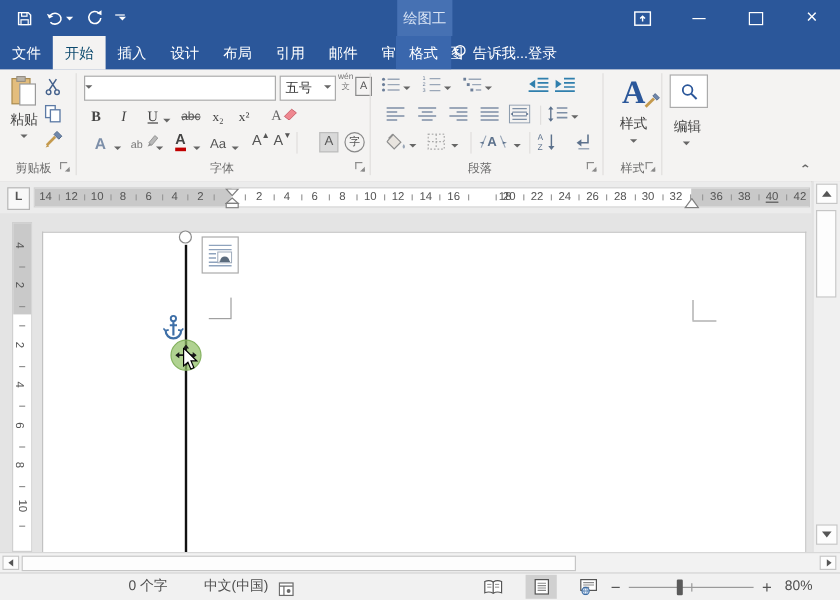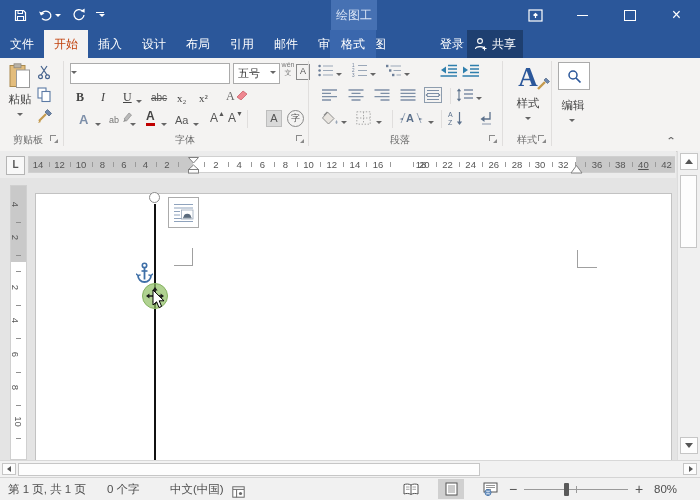--- a/index.html
+++ b/index.html
@@ -14,21 +14,21 @@
   .ctx-group{position:absolute;left:331px;top:0;width:46px;height:30px;background:#4671b3;color:#d9e4f5;font-size:12px;line-height:30px;text-align:center;}
   .winbtns{position:absolute;right:0;top:0;height:30px;display:flex;}
   .winbtn{width:47px;height:30px;display:flex;align-items:center;justify-content:center;color:#fff;font-size:13px;}
   .maxbox{width:10px;height:9px;border:1px solid #fff;}
   .dn{display:inline-block;width:0;height:0;border:3px solid transparent;border-top:3.5px solid #fff;margin-left:2px;position:relative;top:2px;}
   .qat-bar{display:inline-block;width:8px;border-top:1.5px solid #fff;position:relative;top:-3px;margin-right:-8px;left:-1px;}
   
   .tabsrow{position:absolute;left:0;top:30px;width:700px;height:28px;background:#2b579a;}
   .tabs-left{position:absolute;left:0;top:0;height:28px;display:flex;}
   .tab{height:28px;line-height:28px;padding:0 10px;color:#fff;font-size:12px;white-space:nowrap;}
-  .tab.active{background:#f4f3f2;color:#c2410c;}
+  .tab.active{background:#f4f3f2;color:#0c4a6e;}
   .tab-ctx{position:absolute;left:330px;top:0;width:46px;height:28px;line-height:28px;text-align:center;background:#3a67ad;color:#fff;font-size:12px;}
   .tellme{position:absolute;left:378px;top:0;height:28px;display:flex;align-items:center;gap:5px;color:#fff;font-size:12px;}
   .signin{position:absolute;left:440px;top:0;height:28px;line-height:28px;color:#fff;font-size:12px;}
   .share{position:absolute;left:467px;top:0;height:28px;background:#1e3f70;display:flex;align-items:center;padding:0 7px;gap:4px;color:#fff;font-size:12px;}
   
   .ribbon{position:absolute;left:0;top:58px;width:700px;height:93px;background:#f4f3f2;border-bottom:1px solid #d2d0ce;font-size:11px;color:#444;}
   .vsep{position:absolute;top:3px;width:1px;height:85px;background:#e0dedd;}
   .gl{position:absolute;top:75px;font-size:10px;color:#6b6b6b;text-align:center;}
   .launch{position:absolute;width:9px;height:9px;}
   .launch::before{content:"";position:absolute;left:0;top:0;width:5px;height:5px;border-left:1px solid #8a8a8a;border-top:1px solid #8a8a8a;}
@@ -136,29 +136,28 @@
     <div class="tab active">开始</div>
         <div class="tab">插入</div>
         <div class="tab">设计</div>
         <div class="tab">布局</div>
         <div class="tab">引用</div>
         <div class="tab">邮件</div>
         <div class="tab">审阅</div>
         <div class="tab">视图</div>
       </div>
     <div class="tab-ctx">格式</div>
+    <div class="tellme">
+      <svg width="11" height="14" viewBox="0 0 11 14">
+          <circle cx="5.5" cy="5" r="4" fill="none" stroke="#fff" stroke-width="1.1"></circle>
+          <path d="M4 9.5h3M4.3 11.5h2.4" stroke="#fff" stroke-width="1.1"></path>
+        </svg>
+      <span>告诉我...</span>
+    </div>
     <div class="signin">登录</div>
-    <div class="share">
-      <svg width="14" height="14" viewBox="0 0 14 14">
-          <circle cx="6" cy="4" r="2.4" fill="none" stroke="#fff" stroke-width="1.1"></circle>
-          <path d="M1.5 12 C1.5 8.8 10.5 8.8 10.5 12" fill="none" stroke="#fff" stroke-width="1.1"></path>
-          <path d="M10.5 9.5v4M8.5 11.5h4" stroke="#fff" stroke-width="1.1"></path>
-        </svg>
-      <span>共享</span>
-    </div>
   </div>
 
   <div class="ribbon">
 
     <div class="pastebtn">
       <svg width="23" height="26" viewBox="0 0 23 26" style="margin:0 auto;">
         <rect x="1" y="2.5" width="15" height="21" fill="#e3bd7d" stroke="#a98a4e" stroke-width="1"></rect>
         <rect x="5" y="0.8" width="7" height="4" fill="#b9b3a8" stroke="#8f897e" stroke-width="0.8"></rect>
         <rect x="7.5" y="7" width="13" height="17.5" fill="#fff" stroke="#9a9a9a" stroke-width="1"></rect>
       </svg>
@@ -528,21 +527,20 @@
     <div class="sbbox" style="left:2px;top:2px;width:14px;height:12px;">
         <span class="tri" style="border:3.5px solid transparent;border-right:4.5px solid #555;margin-left:-4px;"></span>
       </div>
     <div class="hthumb"></div>
     <div class="sbbox" style="left:683px;top:2px;width:14px;height:12px;">
         <span class="tri" style="border:3.5px solid transparent;border-left:4.5px solid #555;margin-right:-4px;"></span>
       </div>
   </div>
 
   <div class="status">
-    <span class="st" style="left:8px;">第 1 页, 共 1 页</span>
     <span class="st" style="left:107px;">0 个字</span>
     <span class="st" style="left:170px;">中文(中国)</span>
     <span class="st" style="left:232px;top:5px;">
       <svg width="13" height="12" viewBox="0 0 13 12">
           <rect x="0.8" y="0.8" width="11.4" height="10.4" fill="#fff" stroke="#6a6a6a" stroke-width="1"></rect>
           <path d="M1 3.4h11M4.6 3.4v8" stroke="#6a6a6a" stroke-width="1"></path>
           <circle cx="8.5" cy="7.5" r="1.6" fill="#6a6a6a"></circle>
         </svg>
     </span>
     <div class="viewbtn" style="left:398px;">

